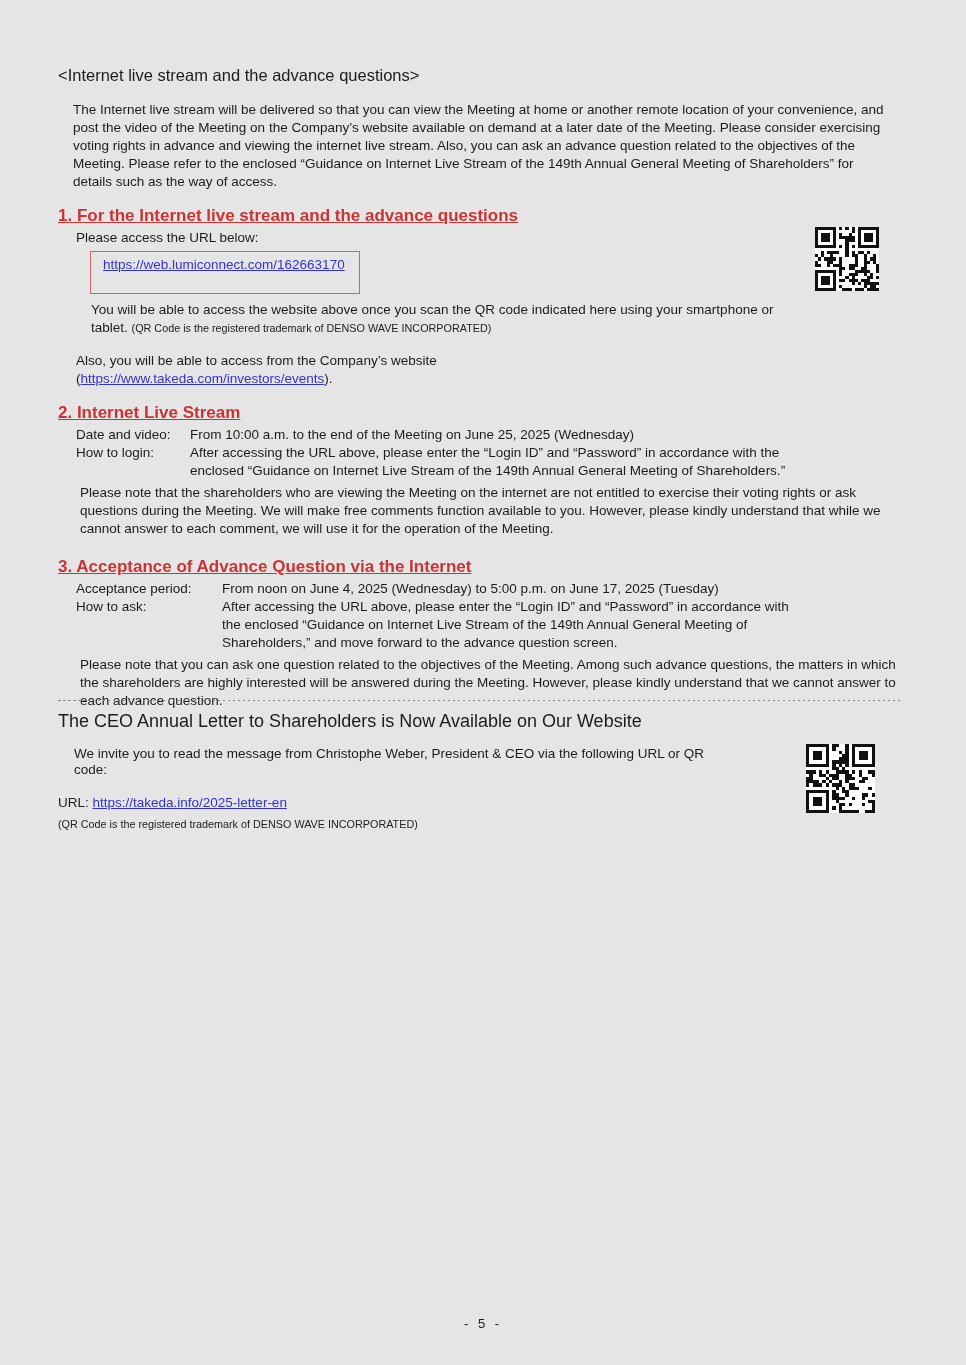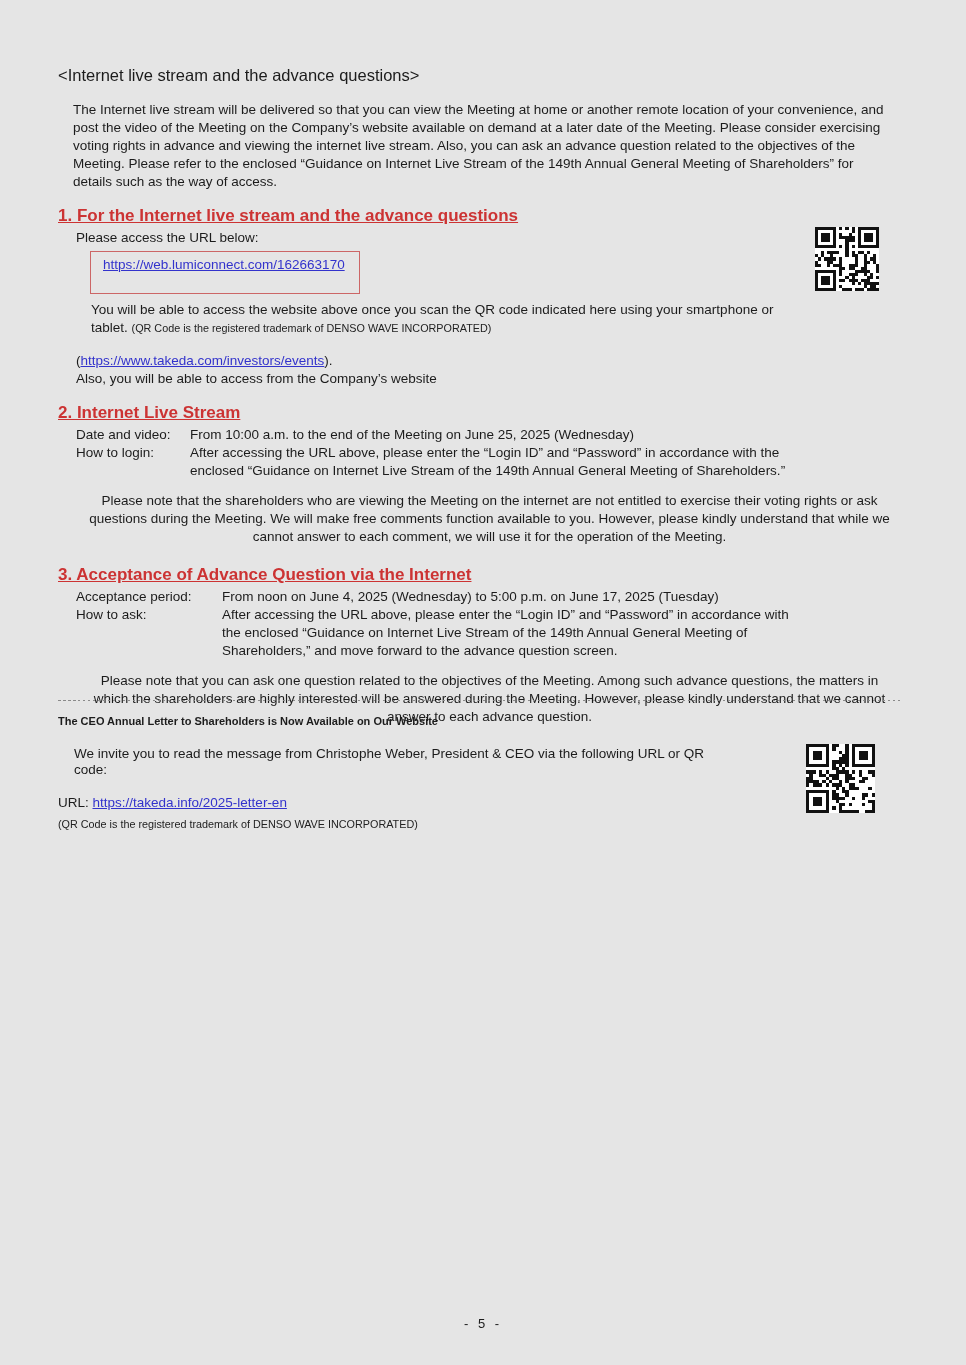--- a/index.html
+++ b/index.html
@@ -22,31 +22,31 @@
   .indent{padding-left:18px;}
   .url-box{
     display:inline-block;margin:4px 0 2px 14px;border:1px solid var(--boxred,#cc6666);
     padding:4px 14px 19px 12px;
   }
   a.link{color:var(--blue,#3333cc);text-decoration:underline;cursor:pointer;}
   .qr-note{max-width:712px;margin-top:5px;}
   .small{font-size:10.8px;color:#222;}
   .kv{display:grid;grid-template-columns:114px 1fr;padding-left:18px;}
   .kv.wide{grid-template-columns:146px 1fr;}
-  .note{padding-left:18px;margin:12px;text-align:center;}
+  .note{padding-left:18px;margin:4px;}
   .ceo{
     position:absolute;left:58px;top:699px;width:845px;
     font-size:13.5px;line-height:16.5px;
   }
   .divider{
     height:2px;margin-bottom:12px;
     background-image:repeating-linear-gradient(to right,#8a8a8a 0 2.5px,transparent 2.5px 5px);
     background-size:100% 1px;background-repeat:no-repeat;background-position:0 50%;
   }
-  .ceo-heading{font-weight:700;font-size:11px;margin:0 0 3px 0;}
+  .ceo-heading{font-weight:400;font-size:18px;margin:0 0 3px 0;}
   .ceo-body{max-width:760px;margin:16px;}
   .ceo-url-line{margin-top:1px;}
   .ceo-small{margin-top:5px;}
   .qr{position:absolute;background:#fff;}
   .qr svg{width:100%;height:100%;display:block;}
   .qr1{left:815px;top:227px;width:64px;height:64px;}
   .qr2{left:806px;top:744px;width:69px;height:69px;}
   .pageno{
     position:absolute;left:0;right:0;top:1316px;text-align:center;
     font-size:13px;letter-spacing:3px;color:#1c1c1c;
@@ -66,22 +66,22 @@
       <h2 class="red-heading">1. For the Internet live stream and the advance questions</h2>
       <div class="indent">
         <div>Please access the URL below:</div>
         <div class="url-box">
           <a class="link">https://web.lumiconnect.com/162663170</a>
         </div>
         <p class="para qr-note">
           <span>You will be able to access the website above once you scan the QR code indicated here using your smartphone or tablet.</span>
           <span class="small">(QR Code is the registered trademark of DENSO WAVE INCORPORATED)</span>
         </p>
+        <div>Also, you will be able to access from the Company’s website</div>
         <div><span>(</span><a class="link">https://www.takeda.com/investors/events</a><span>).</span></div>
-        <div>Also, you will be able to access from the Company’s website</div>
       </div>
     </div>
 
     <div class="sec">
       <h2 class="red-heading">2. Internet Live Stream</h2>
       <div class="kv">
         <div>Date and video:</div>
         <div>
           <div>From 10:00 a.m. to the end of the Meeting on June 25, 2025 (Wednesday)</div>
         </div>

